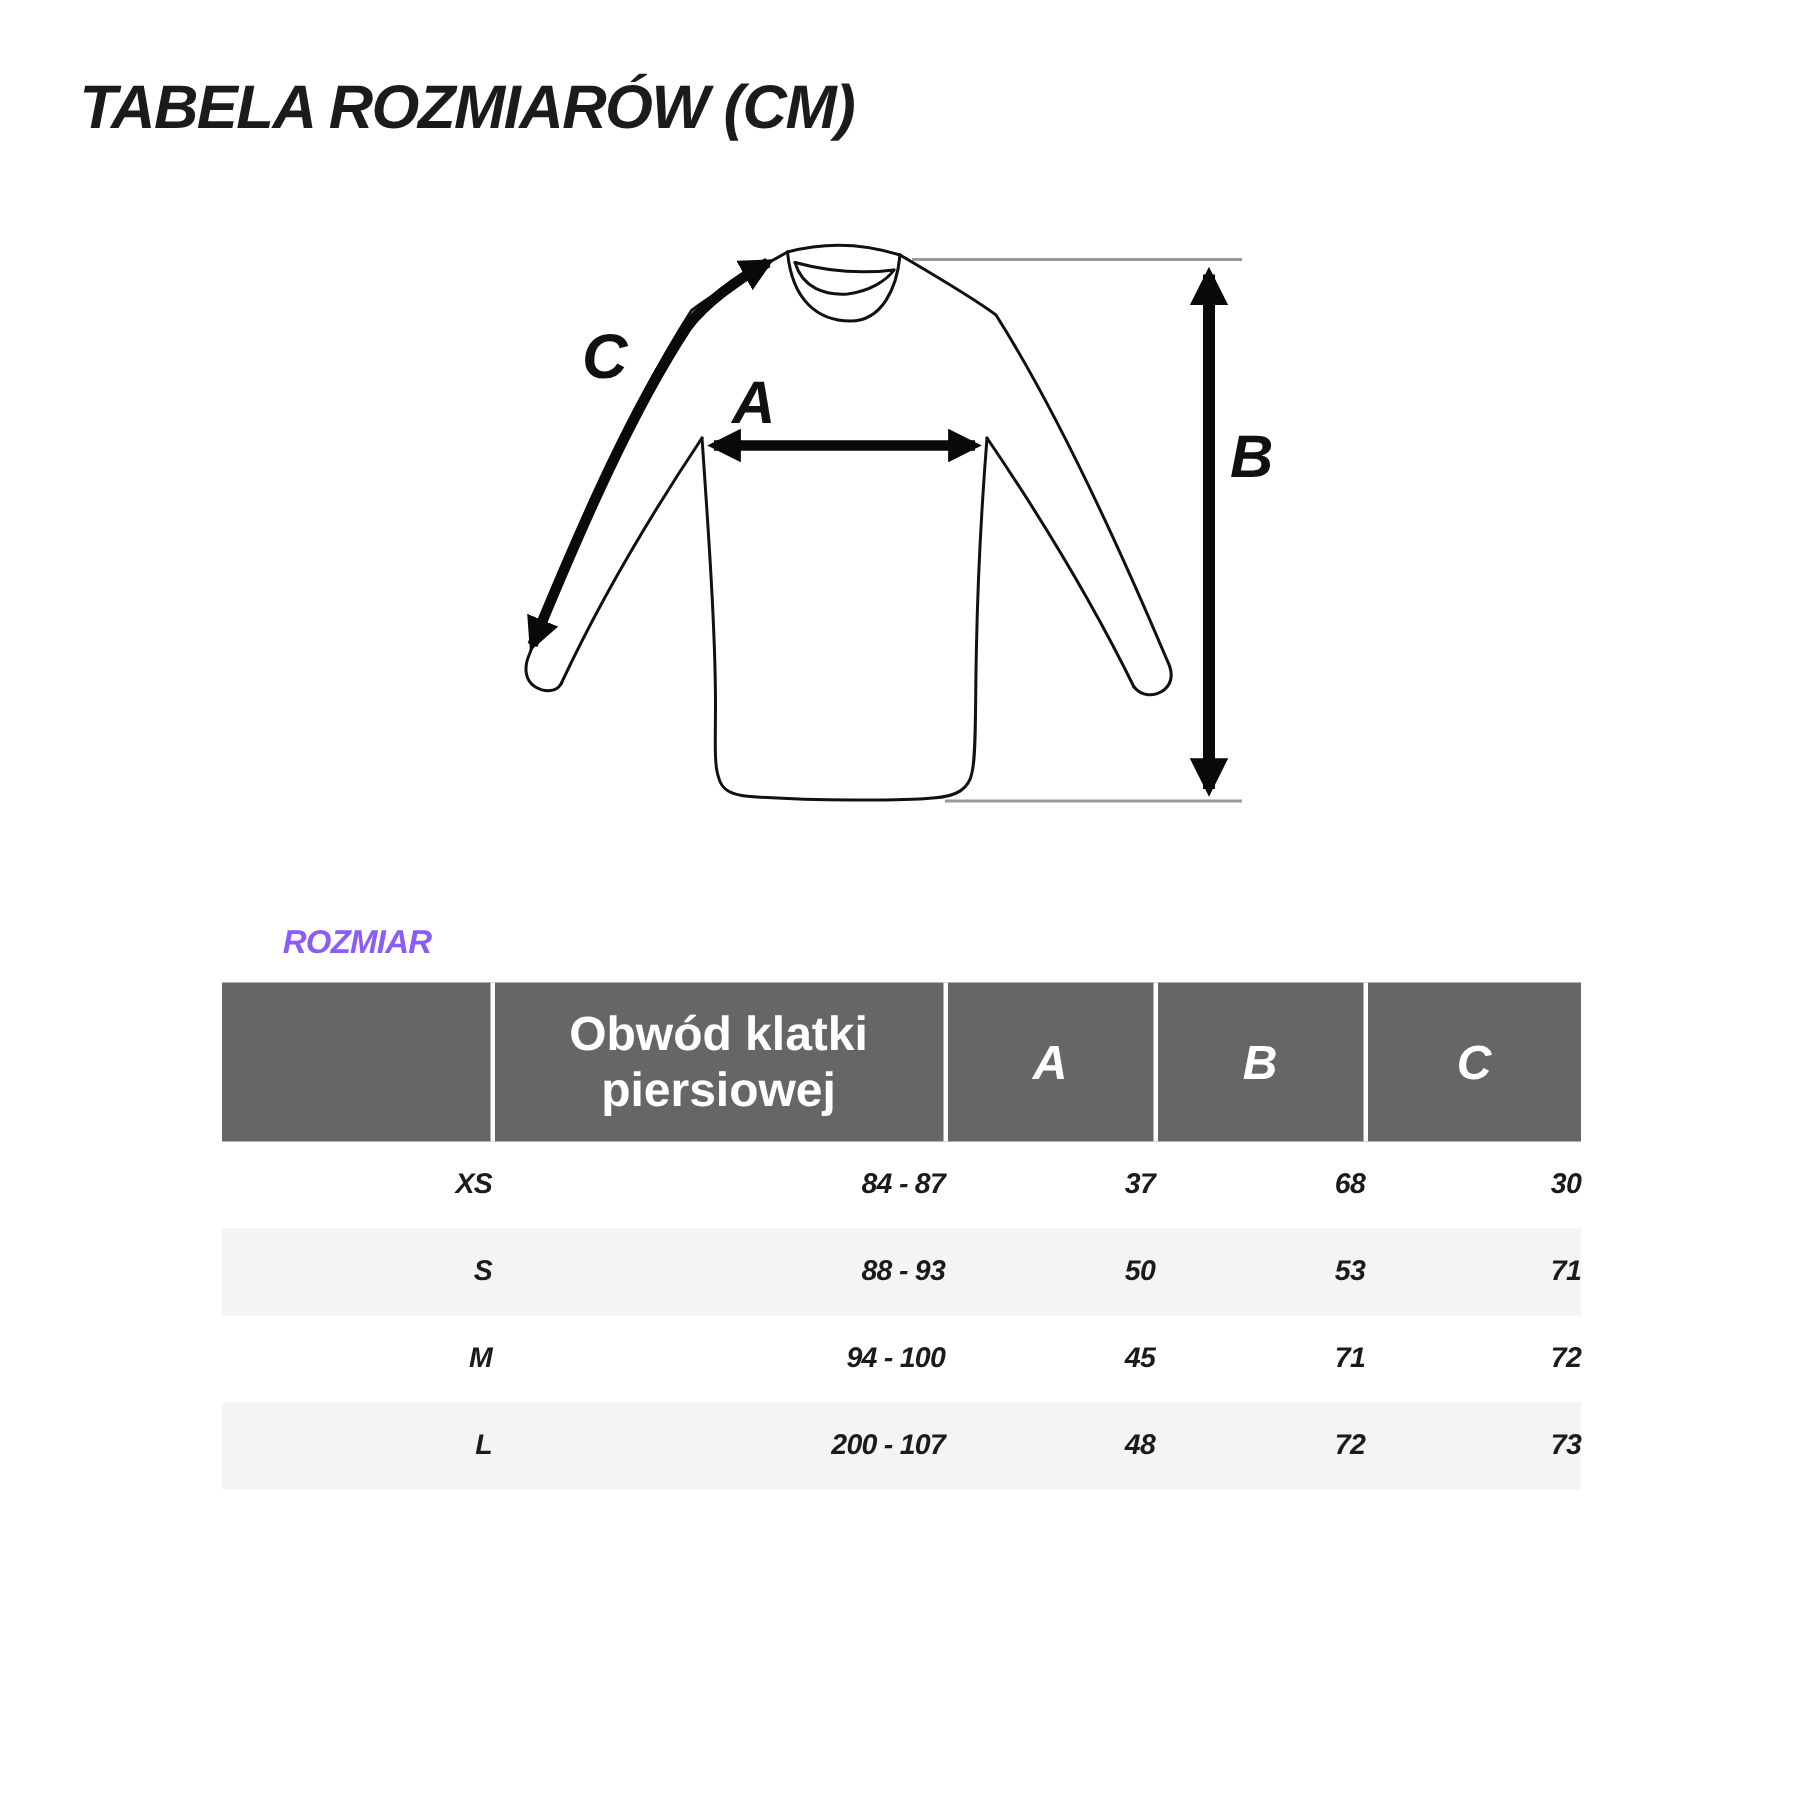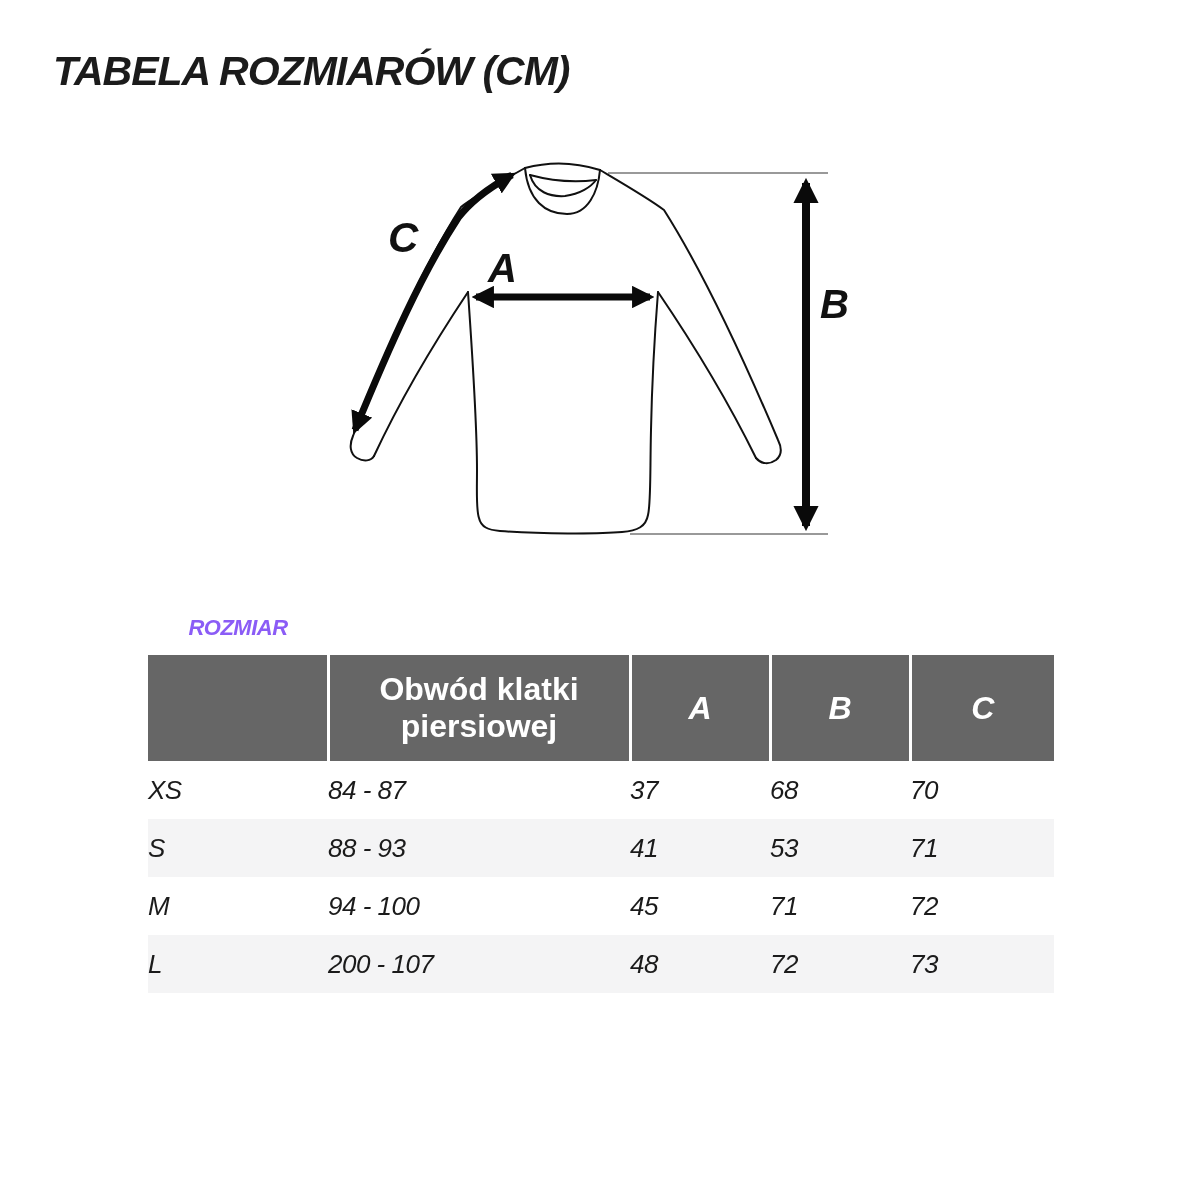--- a/index.html
+++ b/index.html
@@ -78,24 +78,24 @@
     padding: 16px;
   }
   .size-table thead th:not(:first-child) {
     border-left: 3px solid #ffffff;
   }
   .size-table thead th.col-letter {
     font-style: italic;
   }
   .size-table tbody td {
     height: 58px;
-    font-size: 26px;
-    font-weight: normal;
-    font-style: italic;
-    text-align: left;
+    font-size: 19px;
+    font-weight: bold;
+    font-style: italic;
+    text-align: right;
     vertical-align: middle;
     padding: 0;
     letter-spacing: -0.5px;
   }
   .size-table tbody tr:nth-child(even) td {
     background: #f4f4f5;
   }
   svg text.meas-label {
     font-family: "Liberation Sans", sans-serif;
     font-weight: bold;
@@ -172,26 +172,26 @@
         <th class="col-letter">B</th>
         <th class="col-letter">C</th>
       </tr>
     </thead>
     <tbody>
         <tr>
           <td>XS</td>
           <td>84 - 87</td>
           <td>37</td>
           <td>68</td>
-          <td>70</td>
+          <td>30</td>
         </tr>
         <tr>
           <td>S</td>
           <td>88 - 93</td>
-          <td>41</td>
+          <td>50</td>
           <td>53</td>
           <td>71</td>
         </tr>
         <tr>
           <td>M</td>
           <td>94 - 100</td>
           <td>45</td>
           <td>71</td>
           <td>72</td>
         </tr>

